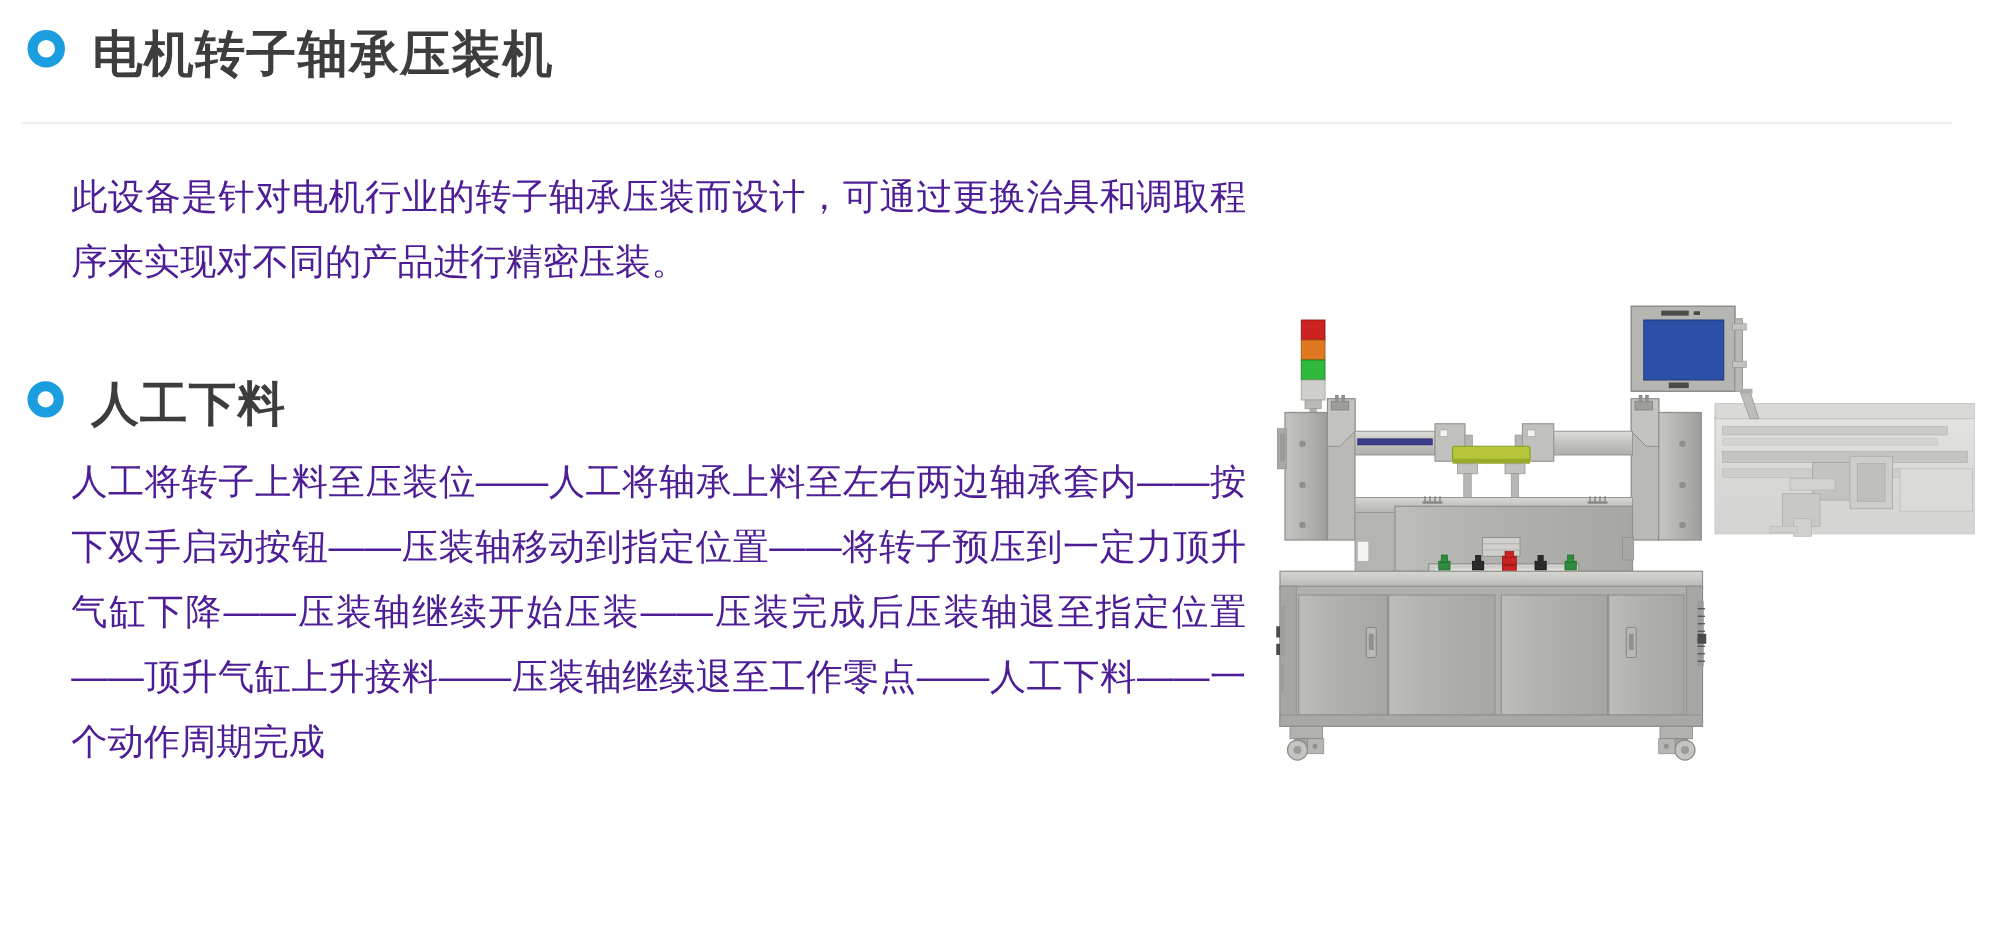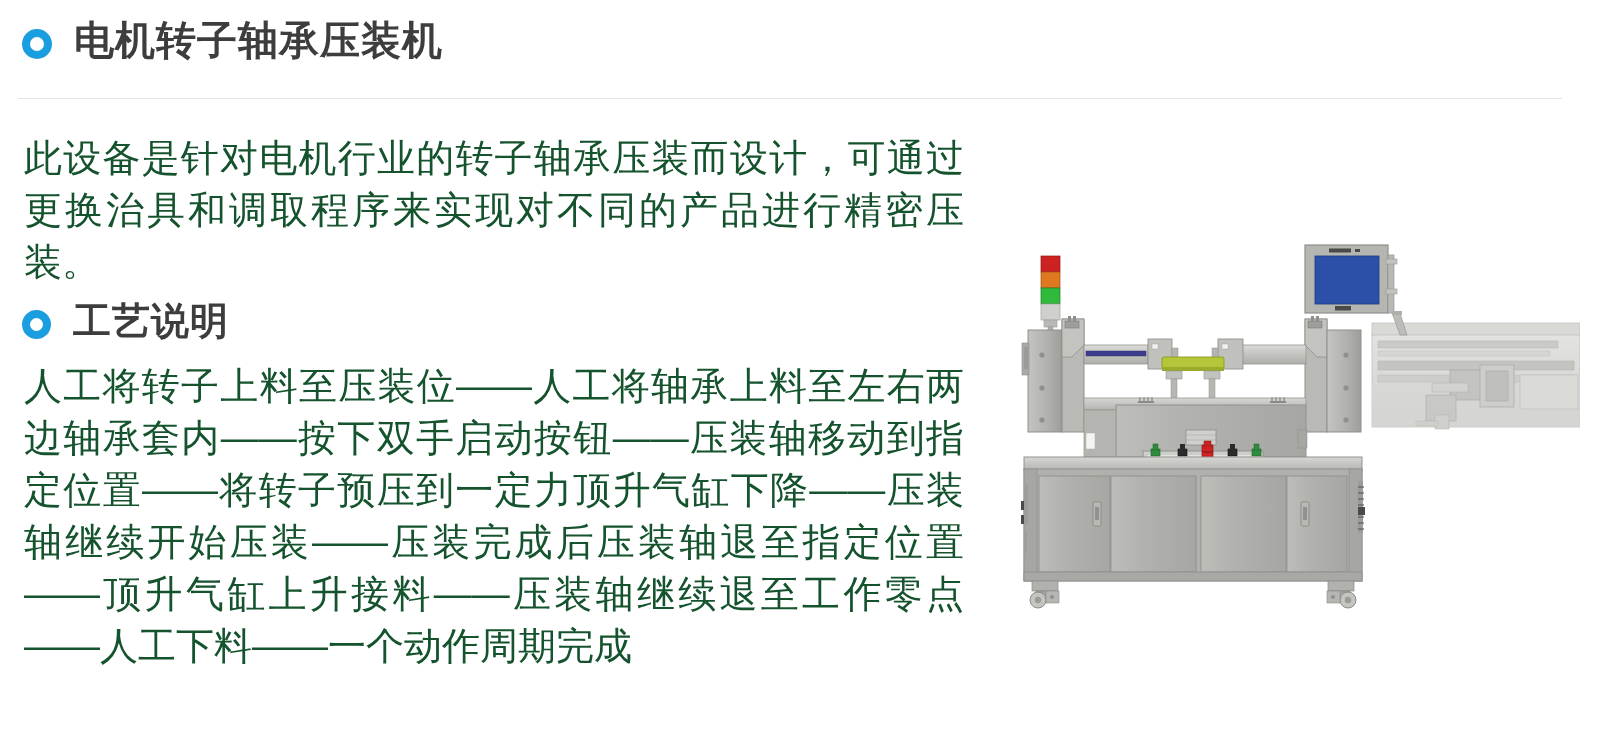--- a/index.html
+++ b/index.html
@@ -18,22 +18,20 @@
   .page {
     position: relative;
     width: 1600px;
     height: 744px;
   }
 
   
   .heading-row {
     position: absolute;
     display: flex;
-    align-items: center;
-    font-family: Liberation Mono, monospace;
   }
   #title-block { left: 22px; top: 24px; }
   .ring-icon {
     width: 30px;
     height: 30px;
     border-radius: 50%;
     border: 8px solid #1a9ee0;
     box-sizing: border-box;
     flex: 0 0 auto;
   }
@@ -59,26 +57,27 @@
     left: 18px;
     top: 98px;
     width: 1544px;
     height: 1px;
     background: #e4e4e4;
   }
 
   
   .body-text {
     position: absolute;
-    font-size: 38px;
+    font-size: 29px;
     line-height: 52px;
-    color: #14532d;
+    color: #4c1d95;
     text-align: justify;
     text-justify: inter-character;
     letter-spacing: 0px;
+    margin-left: 33px;
   }
   #intro-text {
     left: 24px;
     top: 132px;
     width: 940px;
   }
   #process-text {
     left: 24px;
     top: 360px;
     width: 940px;
@@ -103,21 +102,21 @@
     <span class="ring-icon"></span>
     <span class="heading-text">电机转子轴承压装机</span>
   </div>
 
   <div class="divider"></div>
 
   <div class="body-text" id="intro-text">此设备是针对电机行业的转子轴承压装而设计，可通过更换治具和调取程序来实现对不同的产品进行精密压装。</div>
 
   <div class="heading-row" id="section-block">
     <span class="ring-icon small"></span>
-    <span class="heading-text">工艺说明</span>
+    <span class="heading-text">人工下料</span>
   </div>
 
   <div class="body-text" id="process-text">人工将转子上料至压装位——人工将轴承上料至左右两边轴承套内——按下双手启动按钮——压装轴移动到指定位置——将转子预压到一定力顶升气缸下降——压装轴继续开始压装——压装完成后压装轴退至指定位置——顶升气缸上升接料——压装轴继续退至工作零点——人工下料——一个动作周期完成</div>
 
   <div id="machine-illustration">
     <svg width="600" height="410" viewBox="0 0 600 410" xmlns="http://www.w3.org/2000/svg">
       <defs>
         <linearGradient id="gMetal" x1="0" y1="0" x2="0" y2="1">
           <stop offset="0%" stop-color="#cfcfcb"></stop>
           <stop offset="45%" stop-color="#b6b6b2"></stop>

